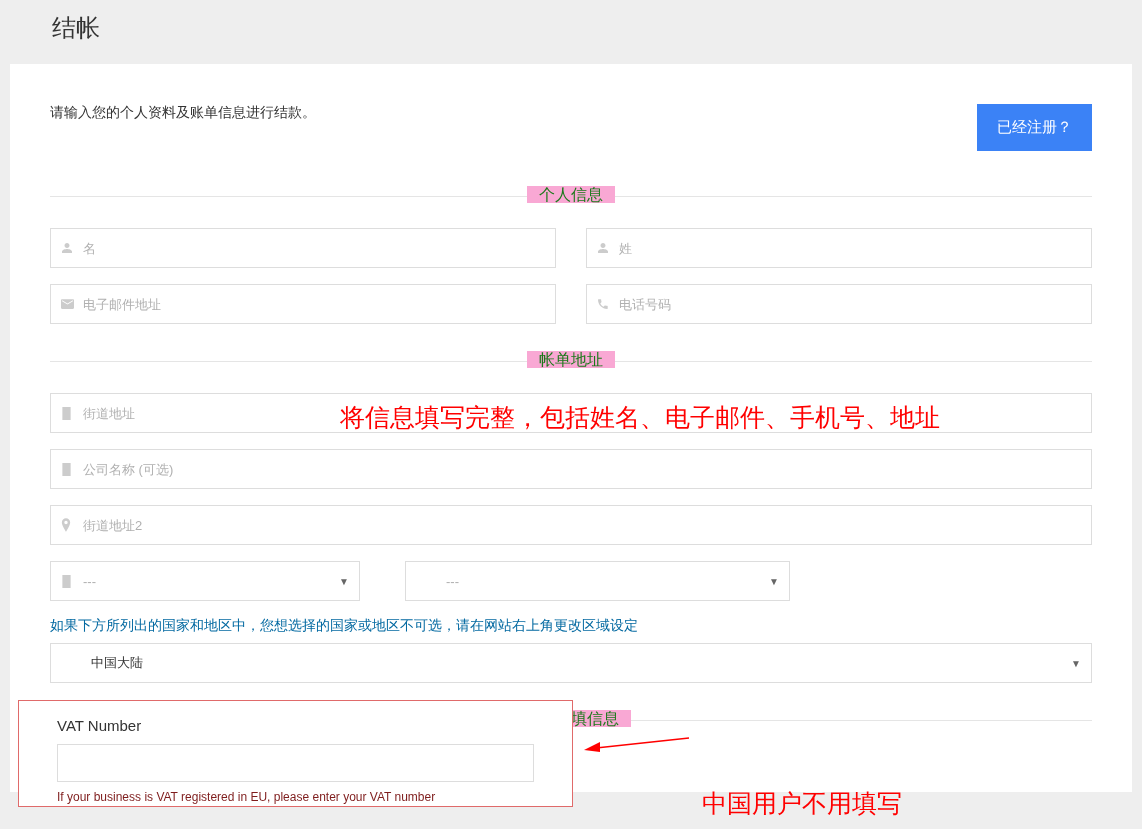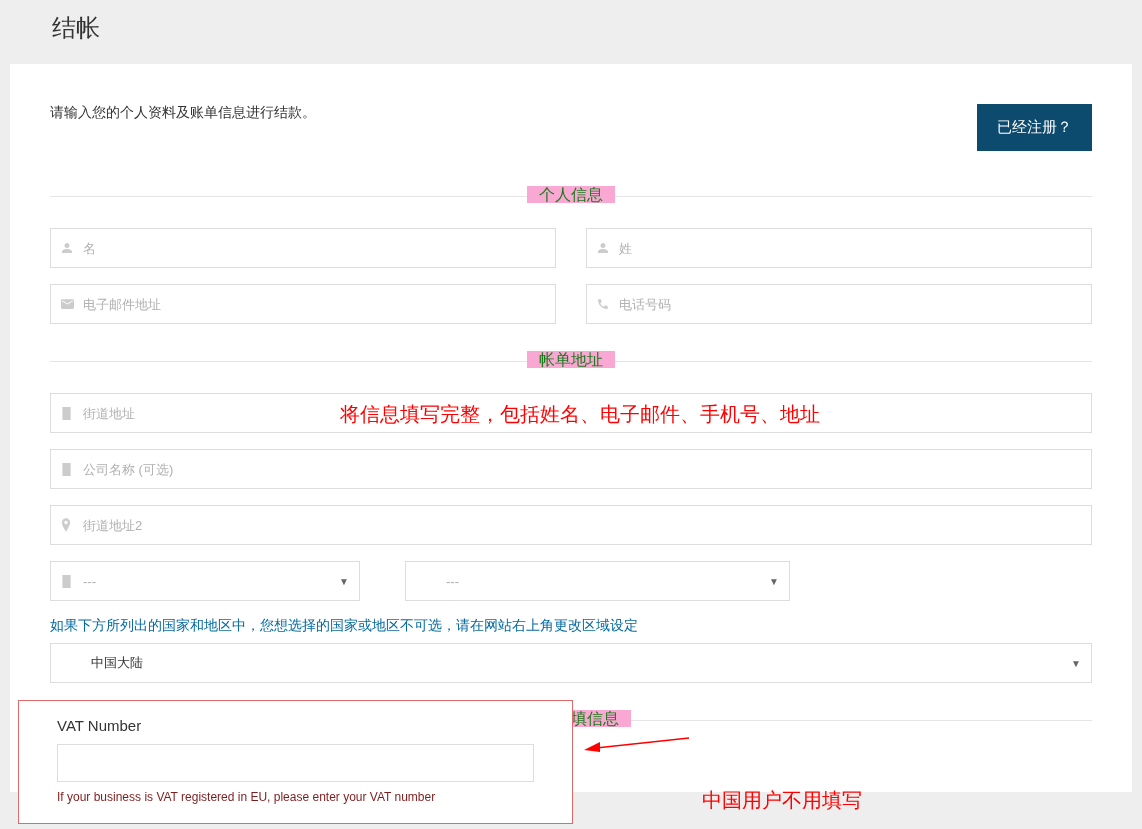--- a/index.html
+++ b/index.html
@@ -26,21 +26,21 @@
     position: relative;
   }
   .intro-row {
     display: flex;
     justify-content: space-between;
     align-items: flex-start;
     margin-bottom: 34px;
   }
   .intro-text { font-size: 14px; color: #333; }
   .btn-registered {
-    background: #0c4a6e;
+    background: #3b82f6;
     color: #fff;
     padding: 14px 20px;
     border: none;
     font-size: 15px;
     cursor: pointer;
     text-align: center;
   }
   .section-divider {
     position: relative;
     text-align: center;
@@ -117,34 +117,34 @@
   }
   .hint-orange {
     color: #0369a1;
     font-size: 14px;
     margin: 0 0 8px 0;
   }
   .annotation-red {
     position: absolute;
     color: #ff0000;
     font-family: "SimSun","宋体",serif;
-    font-size: 20px;
+    font-size: 25px;
     font-weight: normal;
     pointer-events: none;
     white-space: nowrap;
   }
   .anno1 { left: 330px; top: 337px; }
   .anno2 { left: 692px; top: 723px; }
   .vat-box {
     border: 1px solid #e06a6a;
     position: absolute;
     left: 18px;
     top: 700px;
     width: 555px;
-    height: 124px;
+    height: 107px;
     padding: 16px 38px 12px 38px;
     background: #fff;
   }
   .vat-label { font-size: 15px; color: #333; margin-bottom: 10px; }
   .vat-input {
     border: 1px solid #ddd;
     height: 38px;
     width: 100%;
     padding: 0 10px;
     font-size: 13px;

